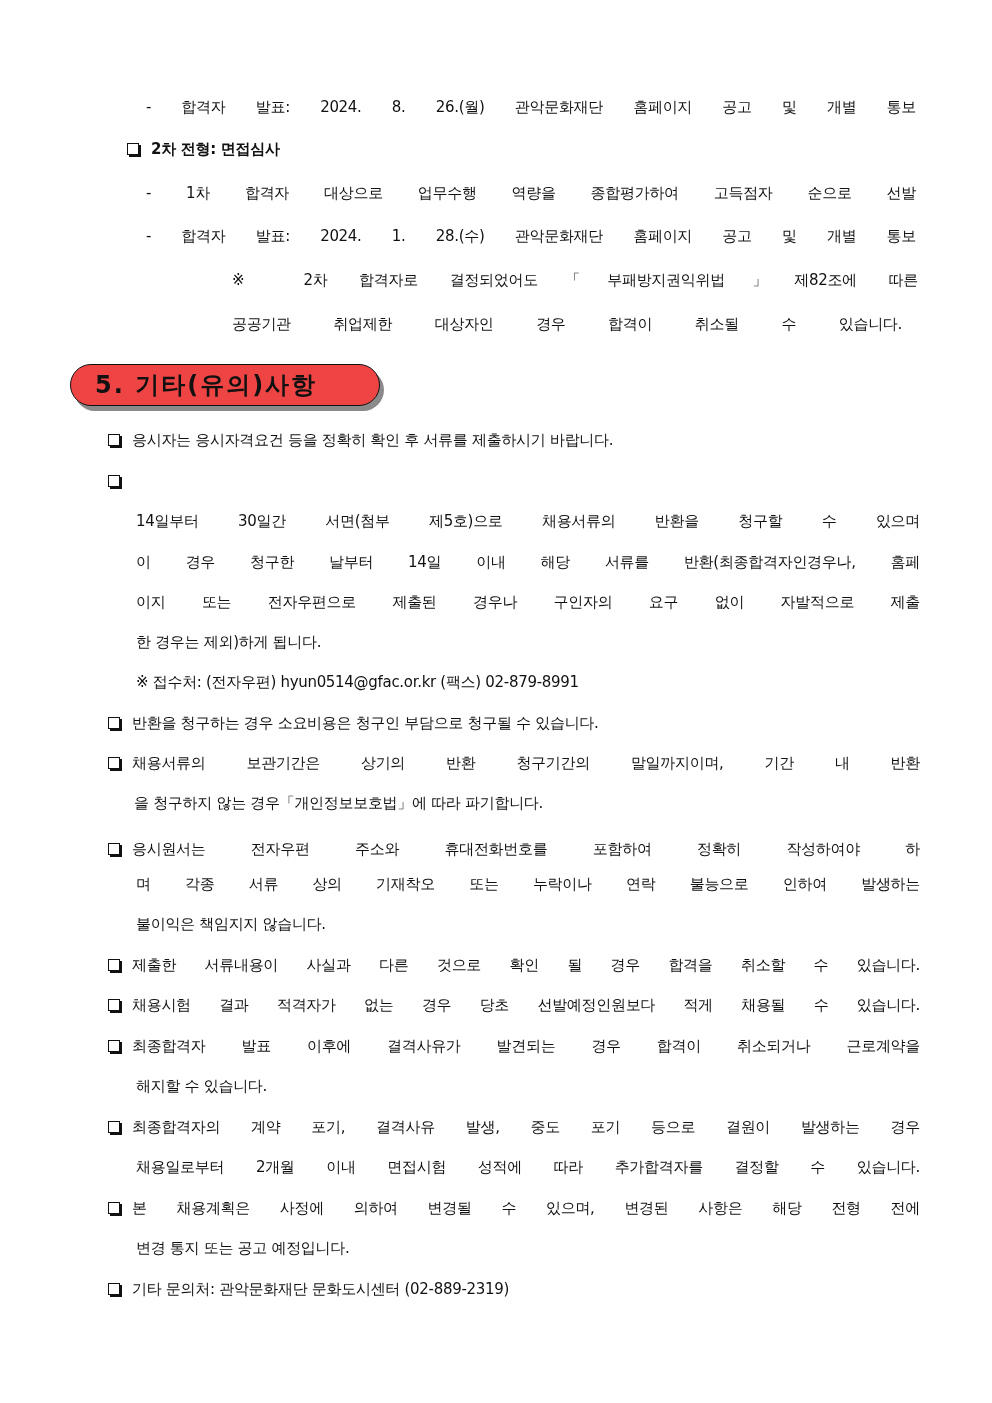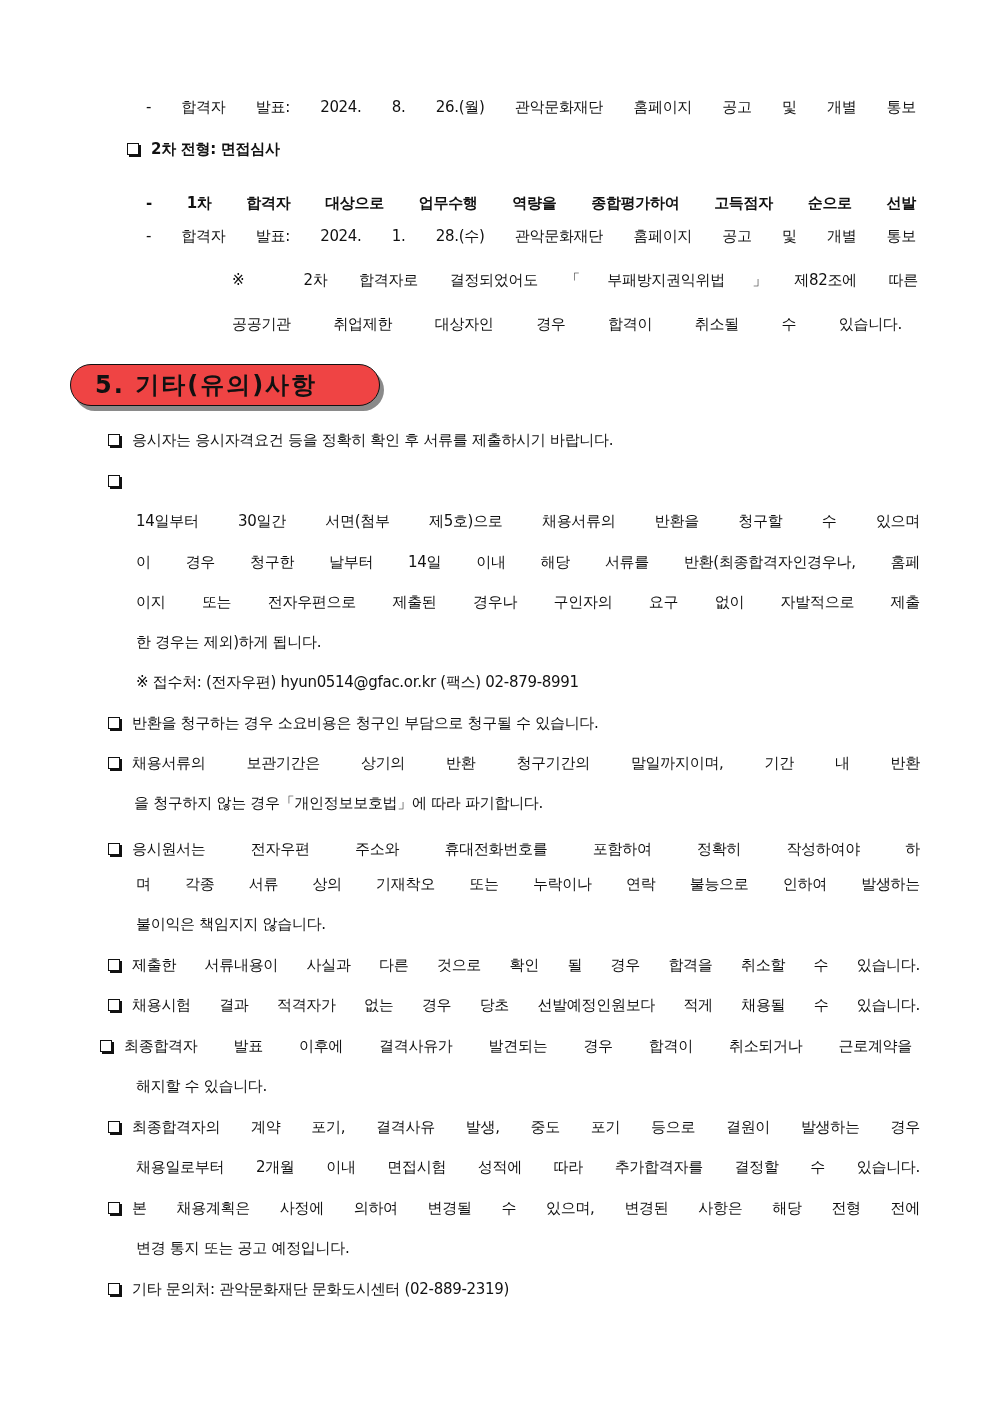--- a/index.html
+++ b/index.html
@@ -31,21 +31,21 @@
   }
 </style>
 </head>
 <body>
 
 <div class="line justify" style="left:146px; top:92px; width:770px;">- 합격자 발표: 2024. 8. 26.(월) 관악문화재단 홈페이지 공고 및 개별 통보</div>
 
 <div class="line bold" style="left:127px; top:134px;">
   <span class="chk"></span><span>2차 전형: 면접심사</span>
 </div>
-<div class="line justify" style="left:146px; top:188px; width:770px;font-weight:bold;">- 1차 합격자 대상으로 업무수행 역량을 종합평가하여 고득점자 순으로 선발</div>
+<div class="line justify" style="left:146px; top:178px; width:770px;">- 1차 합격자 대상으로 업무수행 역량을 종합평가하여 고득점자 순으로 선발</div>
 <div class="line justify" style="left:146px; top:221px; width:770px;">- 합격자 발표: 2024. 1. 28.(수) 관악문화재단 홈페이지 공고 및 개별 통보</div>
 <div class="line justify" style="left:232px; top:265px; width:686px;">※ 2차 합격자로 결정되었어도「부패방지권익위법」제82조에 따른</div>
 <div class="line justify" style="left:232px; top:309px; width:670px;">공공기관 취업제한 대상자인 경우 합격이 취소될 수 있습니다.</div>
 
 <div class="section-box">
   <span class="section-title">5. 기타(유의)사항</span>
 </div>
 
 <div class="line" style="left:108px; top:425px;">
   <span class="chk"></span><span>응시자는 응시자격요건 등을 정확히 확인 후 서류를 제출하시기 바랍니다.</span>
@@ -76,21 +76,21 @@
 <div class="line" style="left:136px; top:909px;">불이익은 책임지지 않습니다.</div>
 
 <div class="line justify" style="left:108px; top:950px; width:812px;">
   <span class="chk"></span><span>제출한 서류내용이 사실과 다른 것으로 확인 될 경우 합격을 취소할 수 있습니다.</span>
 </div>
 
 <div class="line justify" style="left:108px; top:990px; width:812px;">
   <span class="chk"></span><span>채용시험 결과 적격자가 없는 경우 당초 선발예정인원보다 적게 채용될 수 있습니다.</span>
 </div>
 
-<div class="line justify" style="left:100px; top:1031px; width:812px;">
+<div class="line justify" style="left:108px; top:1031px; width:812px;">
   <span class="chk"></span><span>최종합격자 발표 이후에 결격사유가 발견되는 경우 합격이 취소되거나 근로계약을</span>
 </div>
 <div class="line" style="left:136px; top:1071px;">해지할 수 있습니다.</div>
 
 <div class="line justify" style="left:108px; top:1112px; width:812px;">
   <span class="chk"></span><span>최종합격자의 계약 포기, 결격사유 발생, 중도 포기 등으로 결원이 발생하는 경우</span>
 </div>
 <div class="line justify" style="left:136px; top:1152px; width:784px;">채용일로부터 2개월 이내 면접시험 성적에 따라 추가합격자를 결정할 수 있습니다.</div>
 
 <div class="line justify" style="left:108px; top:1193px; width:812px;">

